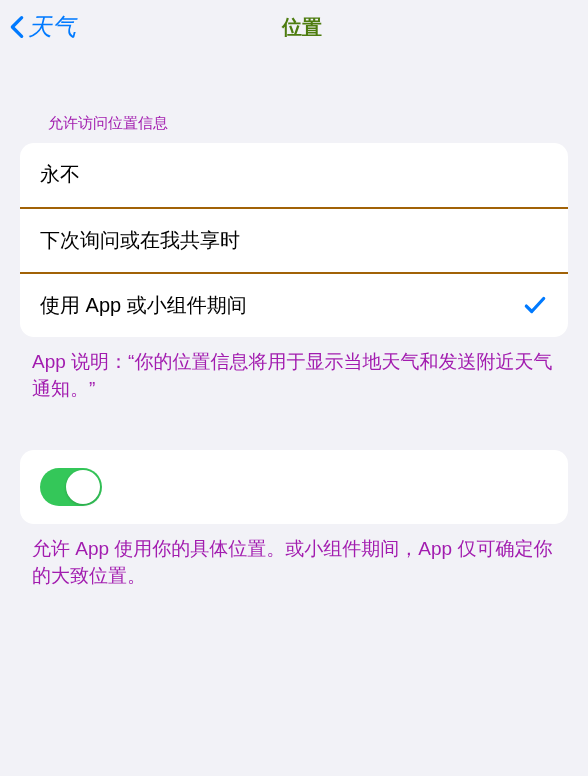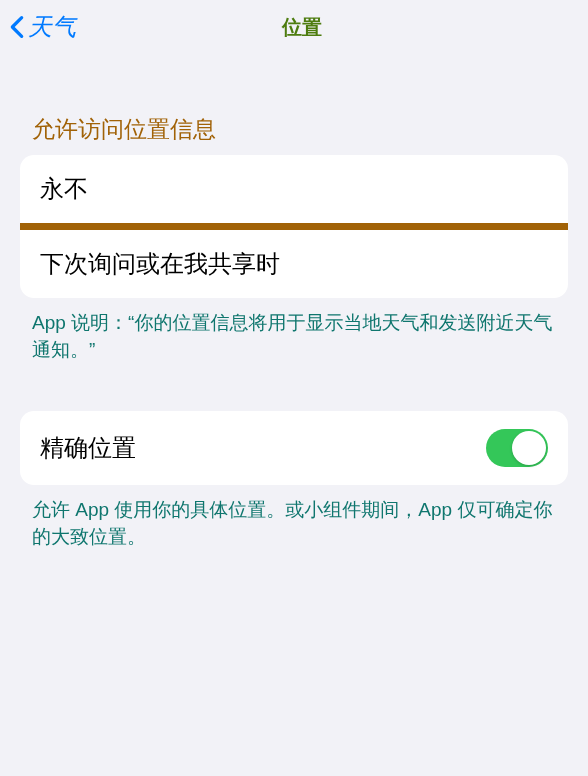--- a/index.html
+++ b/index.html
@@ -43,51 +43,50 @@
     .nav-title {
       position: absolute;
       left: 50%;
       transform: translateX(-50%);
       font-size: 20px;
       font-weight: 600;
       color: #4d7c0f;
       margin-left: 8px;
     }
     .section-header {
-      color: #a16207;
-      font-size: 23px;
-      padding: 60px 32px 10px 32px;
+      color: #a21caf;
+      font-size: 15px;
+      padding: 60px 32px 10px 48px;
     }
     .list-group {
       background: #fff;
       border-radius: 14px;
       margin: 0 20px;
       overflow: hidden;
     }
     .list-row {
       display: flex;
-      align-items: center;
       justify-content: space-between;
       padding: 18px 20px;
-      font-size: 24px;
+      font-size: 20px;
       color: #000;
       cursor: pointer;
       min-height: 64px;
     }
     .list-row + .list-row {
-      border-top: 7px solid #a16207;
+      border-top: 2px solid #a16207;
     }
     .checkmark {
       color: #007aff;
       width: 26px;
       height: 26px;
       flex-shrink: 0;
     }
     .section-footer {
-      color: #0f766e;
+      color: #a21caf;
       font-size: 19px;
       line-height: 1.4;
       padding: 12px 32px 0 32px;
     }
     .spacer {
       height: 48px;
     }
     .switch {
       position: relative;
       width: 62px;
@@ -124,28 +123,35 @@
 
 <div class="section-header">允许访问位置信息</div>
 
 <div class="list-group">
   <div class="list-row">
     <span>永不</span>
   </div>
   <div class="list-row">
     <span>下次询问或在我共享时</span>
   </div>
+  <div class="list-row">
+    <span>使用 App 或小组件期间</span>
+    <span class="checkmark">
+      <svg viewBox="0 0 24 24" width="26" height="26" fill="none" stroke="#007aff" stroke-width="3" stroke-linecap="round" stroke-linejoin="round">
+        <polyline points="4,13 9,18 20,6"></polyline>
+      </svg>
+    </span>
+  </div>
 </div>
 
 <div class="section-footer">App 说明：“你的位置信息将用于显示当地天气和发送附近天气通知。”</div>
 
 <div class="spacer"></div>
 
 <div class="list-group">
   <div class="list-row">
-    <span>精确位置</span>
     <span class="switch">
       <span class="switch-knob"></span>
     </span>
   </div>
 </div>
 
 <div class="section-footer">允许 App 使用你的具体位置。或小组件期间，App 仅可确定你的大致位置。</div>
 
 </body></html>

